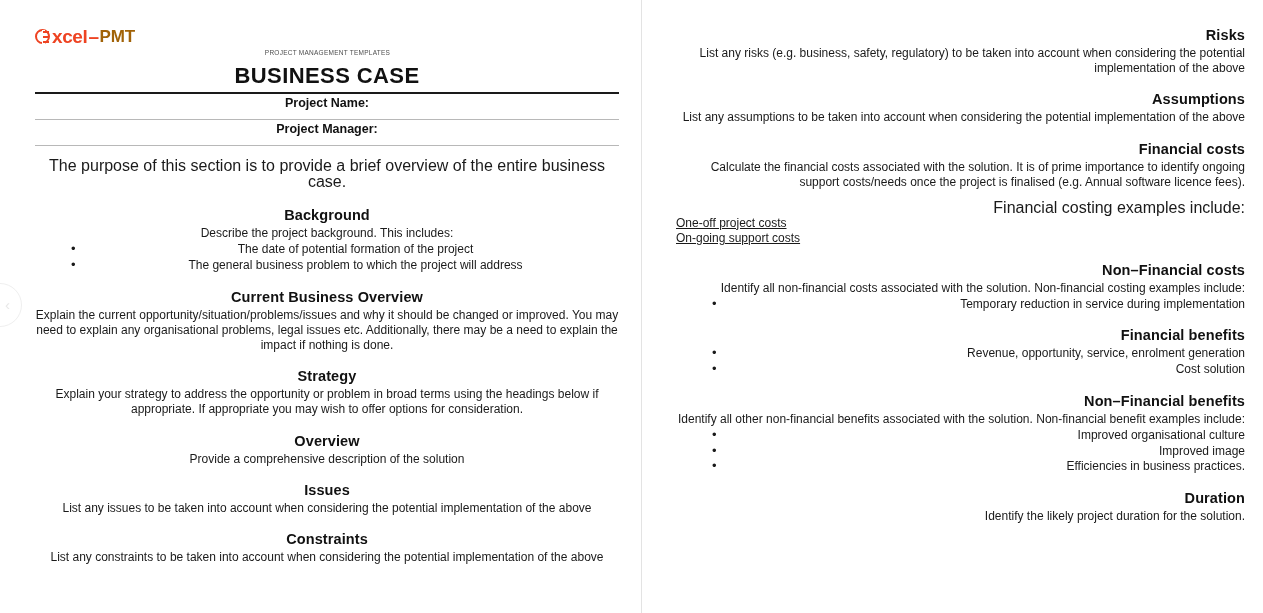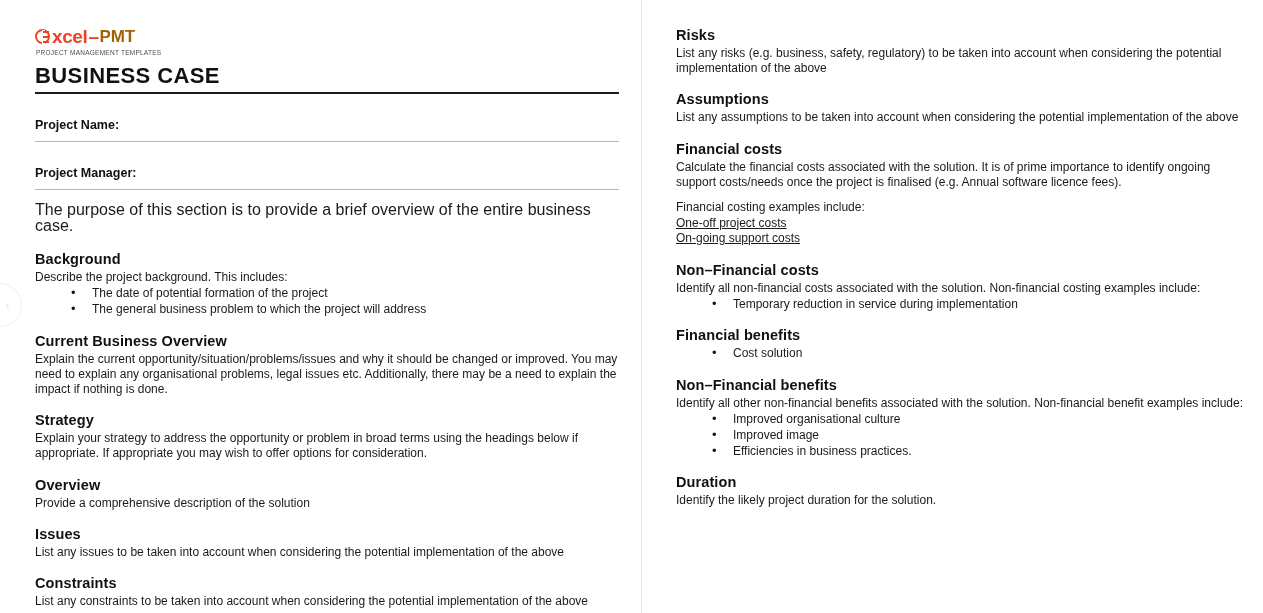--- a/index.html
+++ b/index.html
@@ -53,24 +53,26 @@
     width: 1263px;
     height: 613px;
     box-sizing: border-box;
   }
   .doc-column {
     box-sizing: border-box;
   }
   #column-left {
     width: 641px;
     padding: 26px 22px 0 35px;
+    text-align: center;
   }
   #column-right {
     width: 622px;
     padding: 26px 18px 0 35px;
+    text-align: right;
   }
 
   
   .logo-block {
     margin: 0 0 4px 0;
   }
   .logo-wordmark {
     display: flex;
     align-items: center;
     height: 22px;
@@ -161,21 +163,21 @@
     background: #b8b8b8;
     margin-top: 6px;
   }
 
   
   .field-row {
     font-size: 12.5px;
     font-weight: bold;
     color: #111111;
     line-height: 19px;
-    padding-top: 22px;
+    padding-top: 0;
   }
   .field-row .field-colon {
     font-weight: bold;
   }
 
   
   .intro-text {
     font-size: 16px;
     line-height: 16px;
     color: #1a1a1a;
@@ -215,21 +217,21 @@
     position: absolute;
     left: -21px;
     top: -1px;
     font-size: 13px;
     color: #1a1a1a;
   }
   .sub-list {
     margin-top: 10px;
   }
   .sub-list .lead {
-    font-size: 12px;
+    font-size: 16px;
     line-height: 15.5px;
     color: #1a1a1a;
   }
   .sub-list .underlined {
     font-size: 12px;
     line-height: 15.5px;
     color: #1a1a1a;
     text-decoration: underline;
     display: block;
     width: fit-content;
@@ -341,20 +343,21 @@
       <div class="section-heading">Non–Financial costs</div>
       <p class="section-body">Identify all non-financial costs associated with the solution.  Non-financial costing examples include:</p>
       <ul class="bullets">
         <li>Temporary reduction in service during implementation</li>
       </ul>
     </div>
 
     <div class="section">
       <div class="section-heading">Financial benefits</div>
       <ul class="bullets">
+        <li>Revenue, opportunity, service, enrolment generation</li>
         <li>Cost solution</li>
       </ul>
     </div>
 
     <div class="section">
       <div class="section-heading">Non–Financial benefits</div>
       <p class="section-body">Identify all other non-financial benefits associated with the solution.  Non-financial benefit examples include:</p>
       <ul class="bullets">
         <li>Improved organisational culture</li>
         <li>Improved image</li>

